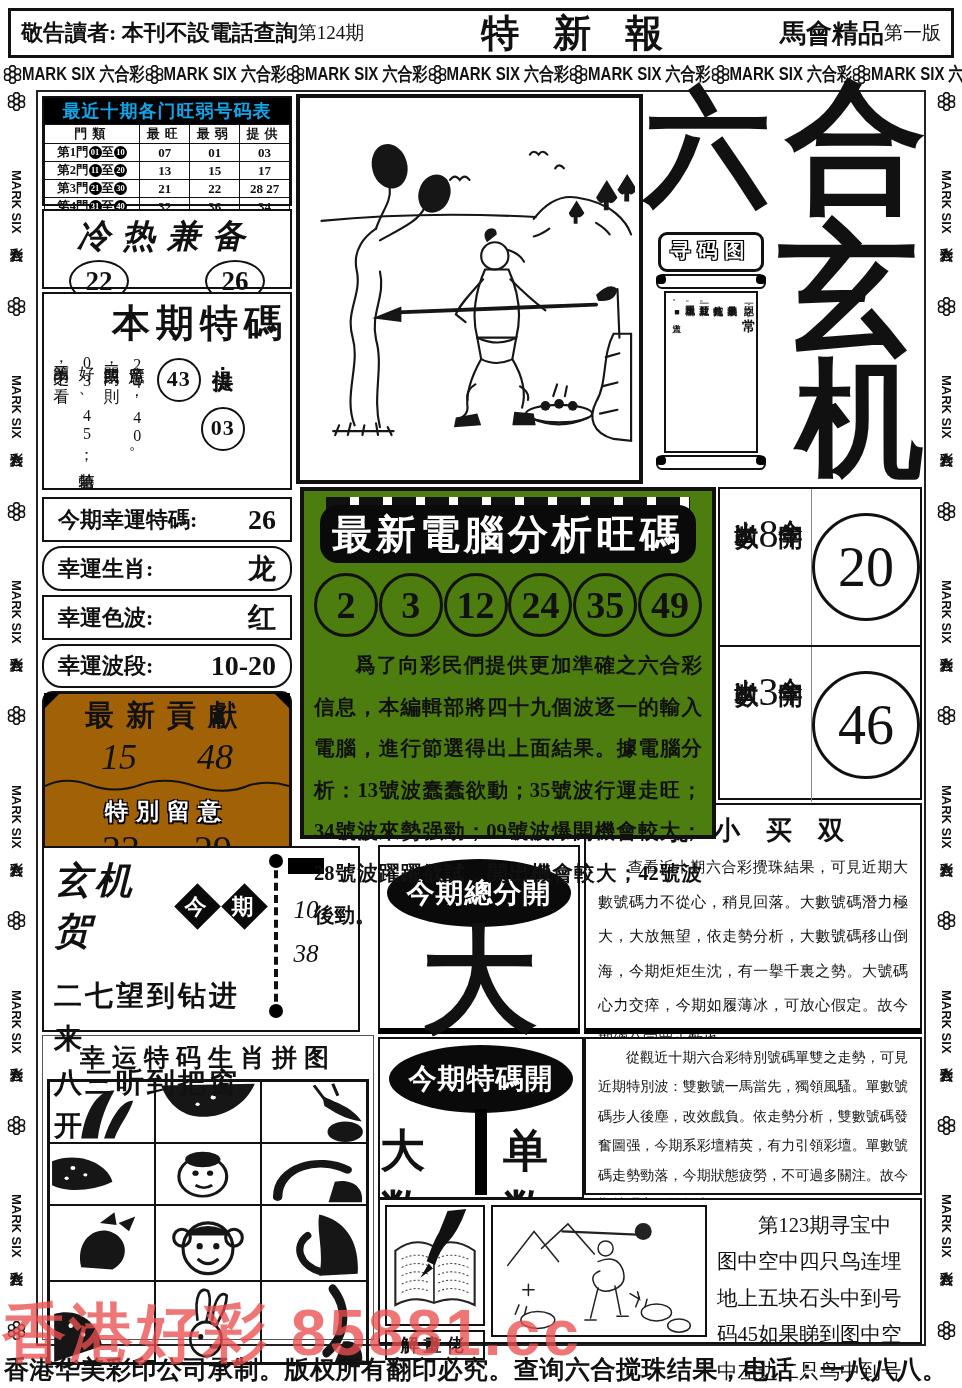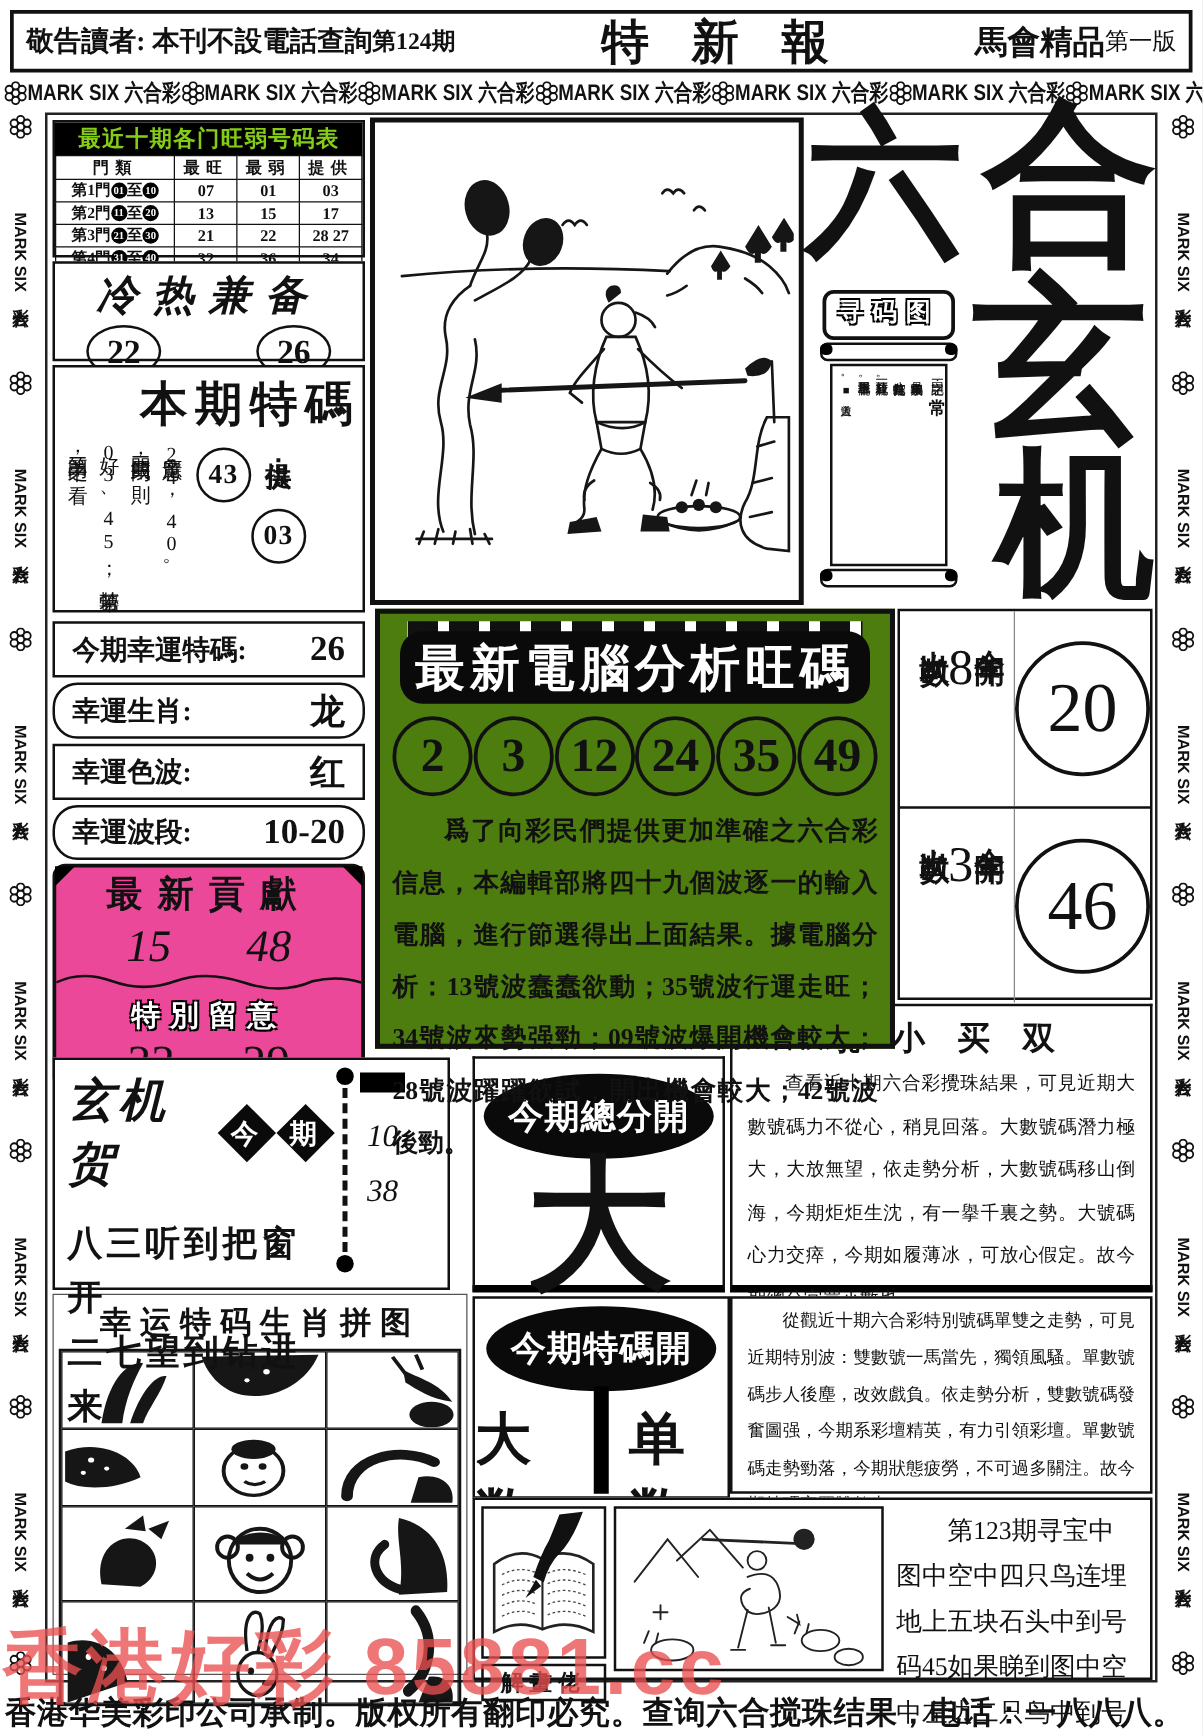--- a/index.html
+++ b/index.html
@@ -3,36 +3,36 @@
 <meta charset="utf-8">
 <style>
   html,body{margin:0;padding:0;background:#e8e8e8;}
   .page{position:relative;width:962px;height:1388px;background:#fff;overflow:hidden;
         font-family:"Liberation Serif","DejaVu Serif",serif;color:#111;}
   .abs{position:absolute;box-sizing:border-box;}
   .bx{border:2px solid #111;background:#fff;z-index:1;}
   
   .hdr{left:8px;top:8px;width:946px;height:50px;border:3px solid #111;display:flex;align-items:center;padding:0 10px;gap:0;z-index:1;}
   .hdr-notice{font-size:22px;font-weight:700;white-space:nowrap;}
-  .hdr-issue{font-size:19px;font-weight:700;white-space:nowrap;}
+  .hdr-issue{font-size:19px;font-weight:400;white-space:nowrap;}
   .hdr-title{flex:1;text-align:center;font-size:38px;font-weight:700;letter-spacing:34px;text-indent:34px;white-space:nowrap;}
   .hdr-sub{font-size:26px;font-weight:700;white-space:nowrap;}
   .hdr-ed{font-size:19px;white-space:nowrap;}
   
   .fl{width:19px;height:19px;flex:none;}
   .fl circle{fill:#fff;stroke:#111;stroke-width:1.5;}
   .hstrip{left:0;top:61px;width:962px;height:27px;display:flex;align-items:center;justify-content:space-between;padding:0 3px;z-index:1;}
   .hstrip .bt{font-family:"Liberation Sans","DejaVu Sans",sans-serif;font-weight:700;font-size:15px;white-space:nowrap;transform:scaleY(1.2);}
   .vstrip{width:30px;top:92px;height:1248px;display:flex;flex-direction:column;align-items:center;justify-content:space-between;z-index:1;}
   .vstrip .bt{font-family:"Liberation Sans","DejaVu Sans",sans-serif;font-weight:700;font-size:13px;writing-mode:vertical-rl;white-space:nowrap;}
   .vl{left:1px;} .vr{left:931px;}
   .frame{left:36px;top:90px;width:890px;height:1256px;border:2px solid #222;z-index:0;}
   
   .hwt{left:42px;top:96px;width:250px;height:110px;}
-  .hwt-title{background:#000;color:#84cc16;font-size:18px;font-weight:700;text-align:center;letter-spacing:1px;padding:1px 0;}
+  .hwt-title{background:#000;color:#0ea5e9;font-size:18px;font-weight:700;text-align:center;letter-spacing:1px;padding:1px 0;}
   .hwt table{width:100%;border-collapse:collapse;text-align:center;font-size:13px;}
   .hwt td,.hwt th{border:1.5px solid #111;padding:0;height:15px;font-weight:600;}
   .hwt th{letter-spacing:5px;font-size:13px;}
   .gate{font-weight:700;white-space:nowrap;font-size:12.5px;}
   .circ{display:inline-block;width:13px;height:13px;line-height:13px;border-radius:50%;background:#000;color:#fff;font-size:8.5px;font-weight:700;vertical-align:1px;text-align:center;}
   
   .ch{left:42px;top:209px;width:250px;height:80px;padding-top:3px;}
   .ch-title{text-align:center;font-size:33px;font-weight:800;letter-spacing:12px;font-style:italic;}
   .ch-row{display:flex;justify-content:center;gap:76px;margin-top:1px;}
   .ch-c{width:56px;height:38px;border:2.5px solid #111;border-radius:50%;display:flex;align-items:center;justify-content:center;font-size:27px;font-weight:600;}
@@ -42,21 +42,21 @@
   .vcols{writing-mode:vertical-rl;text-orientation:upright;height:138px;margin-top:4px;padding-right:4px;}
   .vcol{font-size:16px;line-height:1.2;margin:0 6px;letter-spacing:1px;}
   .vcol-prov{font-size:21px;font-weight:700;margin:0 8px 0 10px;}
   .pcirc{writing-mode:horizontal-tb;display:inline-block;width:40px;height:40px;border:2.5px solid #111;border-radius:50%;font-size:22px;line-height:37px;text-align:center;margin:5px 0;font-weight:600;}
   
   .lr{left:42px;width:250px;height:45px;display:flex;align-items:center;justify-content:space-between;padding:0 14px;}
   .lr .l{font-size:22px;font-weight:600;}
   .lr .v{font-size:28px;font-weight:700;}
   .round{border-radius:20px;}
   
-  .ct{left:42px;top:691px;width:250px;height:180px;border:3px solid #111;border-radius:10px;z-index:1;background:#ec4899;}
+  .ct{left:42px;top:691px;width:250px;height:180px;border:3px solid #111;border-radius:10px;z-index:1;background:#a16207;}
   .tri{position:absolute;width:0;height:0;}
   .t-tl{top:-1px;left:-1px;border-top:16px solid #000;border-right:16px solid transparent;}
   .t-tr{top:-1px;right:-1px;border-top:16px solid #000;border-left:16px solid transparent;}
   .t-bl{bottom:-1px;left:-1px;border-bottom:16px solid #000;border-right:16px solid transparent;}
   .t-br{bottom:-1px;right:-1px;border-bottom:16px solid #000;border-left:16px solid transparent;}
   .ct-title{text-align:center;font-size:29px;font-weight:800;letter-spacing:12px;padding-top:2px;}
   .ct-nums{display:flex;justify-content:space-around;font-size:36px;font-style:italic;padding:0 26px;}
   .ct-note{text-align:center;font-size:23px;font-weight:800;letter-spacing:8px;color:#fff;
            text-shadow:-1.5px -1.5px 0 #000,1.5px -1.5px 0 #000,-1.5px 1.5px 0 #000,1.5px 1.5px 0 #000;}
   .ct-nums2{display:flex;justify-content:space-around;font-size:38px;padding:0 30px;}
@@ -490,22 +490,22 @@
       <div class="pm-title">
         <span>玄机贺</span>
         <span class="dia">
             <span>今</span>
           </span>
         <span class="dia">
             <span>期</span>
           </span>
       </div>
       <div class="pm-lines">
+        <div>二七望到钻进来</div>
         <div>八三听到把窗开</div>
-        <div>二七望到钻进来</div>
       </div>
     </div>
     <div class="pm-right">
       <div class="dashl"></div>
       <div class="pm-tipcol">
         <span class="tip-tag">貼士</span>
         <div class="tip-nums">
           <span>10</span>
           <span>38</span>
         </div>

